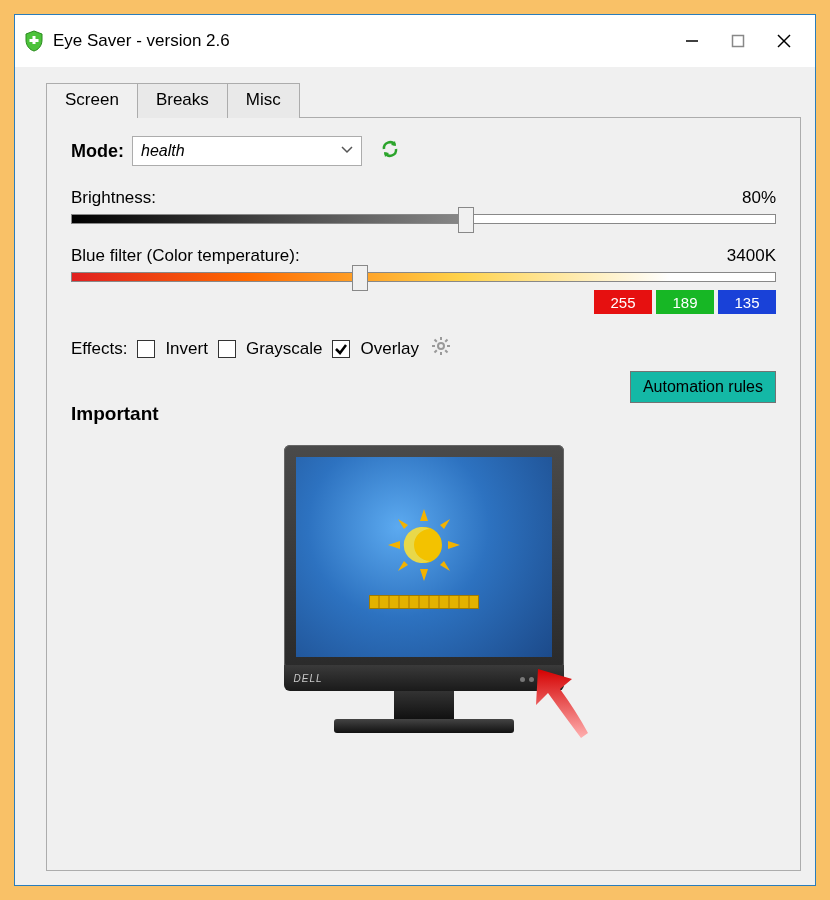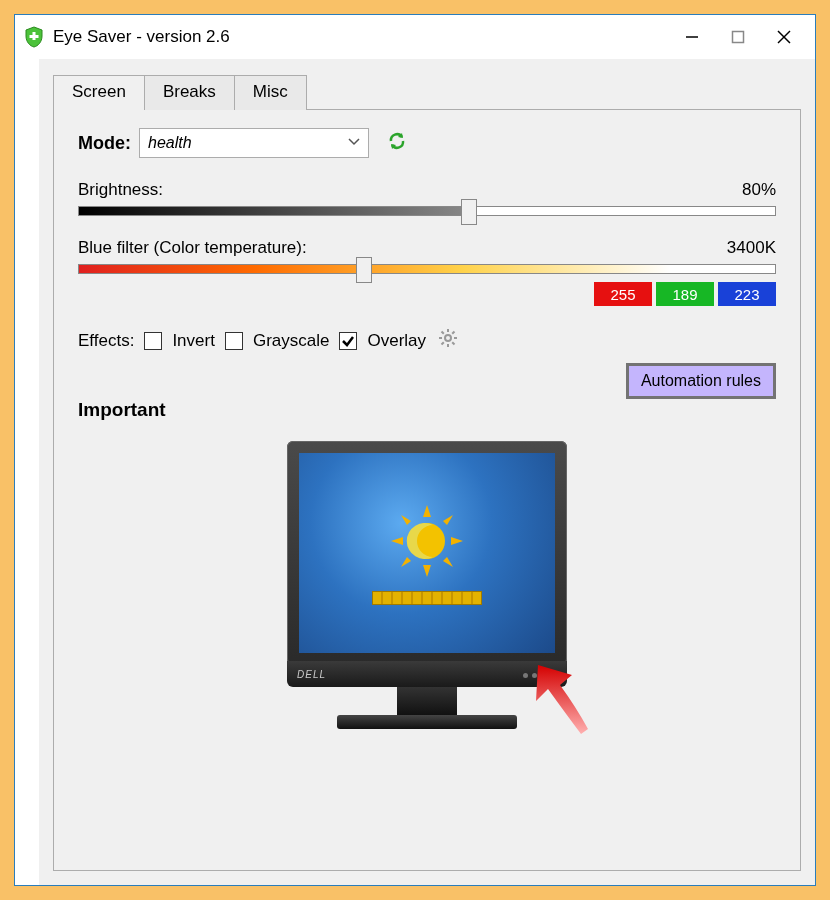--- a/index.html
+++ b/index.html
@@ -15,40 +15,39 @@
     width: 100%;
     height: 100%;
     background: #fff;
     border: 1px solid #2b7dbb;
     display: flex;
     flex-direction: column;
   }
   .titlebar {
     display: flex;
     align-items: center;
-    height: 44px;
+    height: 52px;
     padding: 0 8px;
   }
   .app-icon {
     width: 22px; height: 22px;
     display: flex; align-items: center; justify-content: center;
     margin-right: 8px;
   }
   .app-title { font-size: 17px; color: #000; flex: 1; }
   .win-btn {
     width: 46px; height: 32px;
     display: flex; align-items: center; justify-content: center;
     color: #000;
   }
   .client {
     flex: 1;
     background: #f0f0f0;
-    padding: 16px 14px 14px 14px;
+    padding: 16px 14px 14px 31px;
     position: relative;
-    margin-left: 24px;
   }
   .tabs {
     display: flex;
     position: relative;
     z-index: 2;
   }
   .tab {
     padding: 6px 18px 8px 18px;
     font-size: 17px;
     color: #000;
@@ -124,21 +123,21 @@
   .bbox { background: #1941d8; }
   .effects-row { margin-top: 22px; font-size: 17px; display:flex; align-items:center; gap: 10px;}
   .chk {
     width: 18px; height: 18px; border: 1px solid #333; background: #fff;
     display: inline-flex; align-items:center; justify-content:center;
     cursor: pointer; vertical-align: middle;
   }
   .gear { color: #999; margin-left: 2px; }
   .auto-btn {
     float: right; margin-top: 10px;
-    border: 3px solid #737373; background: #c4b5fd;
+    border: 1px solid #737373; background: #14b8a6;
     padding: 6px 12px; font-size: 16px; cursor: pointer;
   }
   .important-block { clear: both; margin-top: 14px; }
   .important-title { font-weight: 700; font-size: 19px; }
   .important-body { font-size: 17px; line-height: 1.4; color: #222; margin-top: 2px;}
   .monitor-wrap { display:flex; justify-content:center; margin-top: 20px; position: relative;}
   .monitor { width: 280px; }
   .bezel {
     background: linear-gradient(#4a4a4a, #2a2a2a);
     border-radius: 6px; padding: 12px;
@@ -243,21 +242,21 @@
           <span>Blue filter (Color temperature):</span>
           <span>3400K</span>
         </div>
         <div class="slider-track">
           <div class="bluefilter-fill"></div>
           <div class="slider-handle" style="left:41%"></div>
         </div>
         <div class="rgb-boxes">
           <div class="rgb-box rbox">255</div>
           <div class="rgb-box gbox">189</div>
-          <div class="rgb-box bbox">223</div>
+          <div class="rgb-box bbox">135</div>
         </div>
       </div>
 
       <div class="effects-row">
         <span>Effects:</span>
         <span class="chk"></span>
         <span>Invert</span>
         <span class="chk"></span>
         <span>Grayscale</span>
         <span class="chk">

